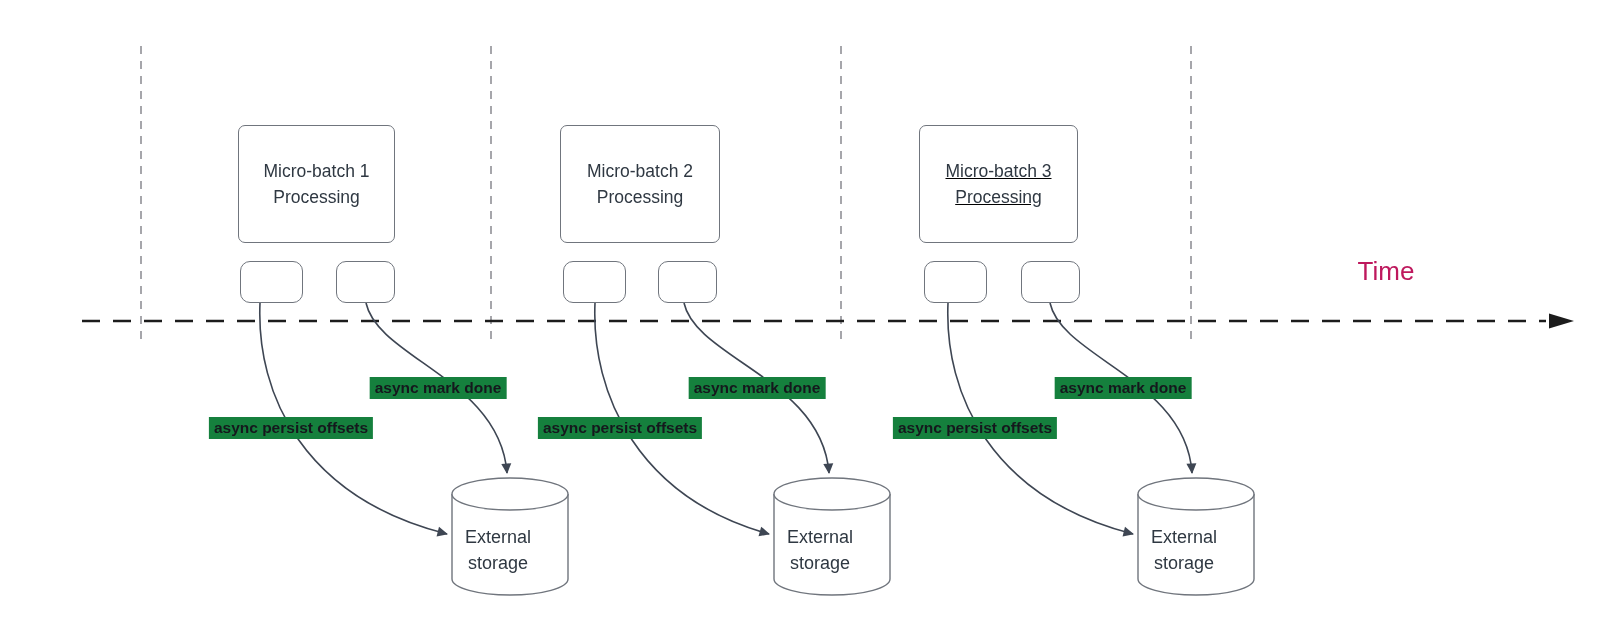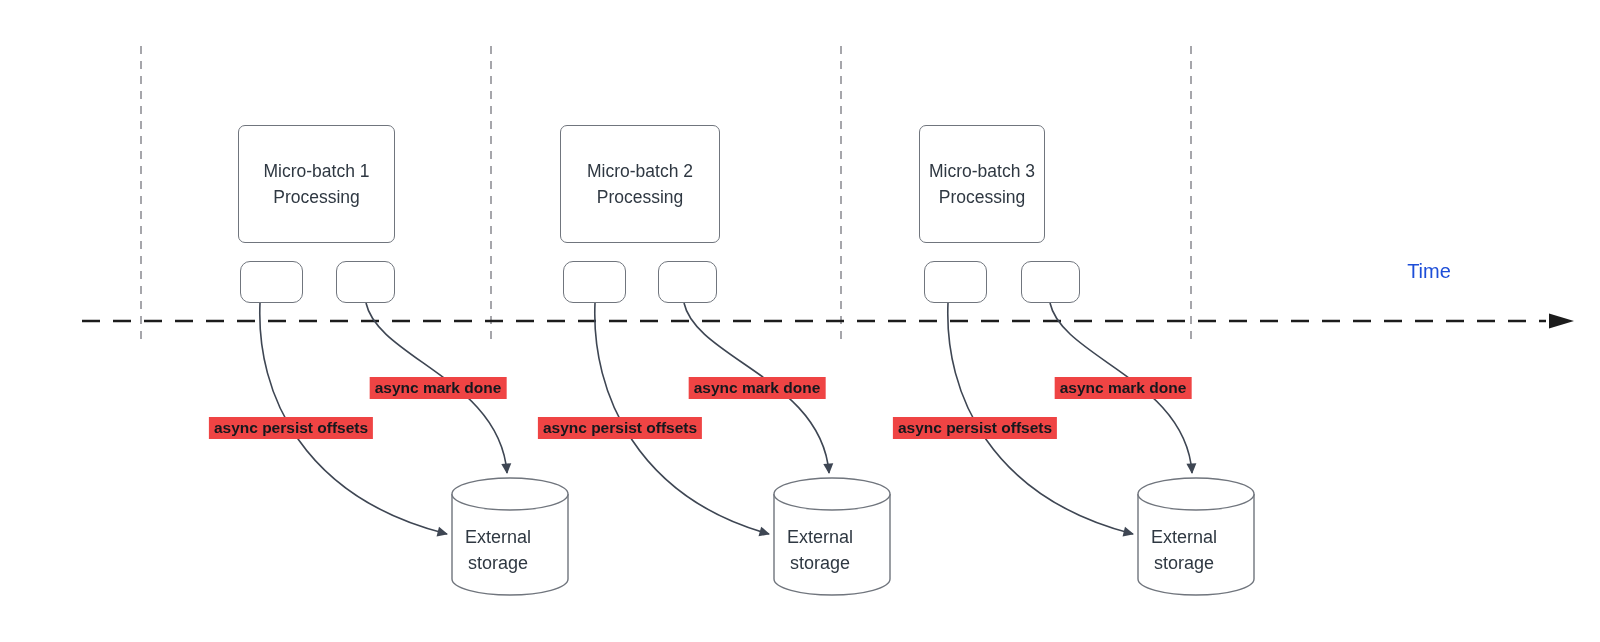--- a/index.html
+++ b/index.html
@@ -31,21 +31,21 @@
   .node.small { border-radius: 10px; }
   .node-label {
     text-align: center;
     font-size: 17.5px;
     line-height: 26px;
     color: #2f3842;
   }
   .edge-label {
     position: absolute;
     transform: translate(-50%, -50%);
-    background: #ef4444;
+    background: #15803d;
     padding: 2px 5px;
     font-size: 15.5px;
     font-weight: bold;
     color: #15181d;
     white-space: nowrap;
     z-index: 3;
   }
   .cylinder {
     position: absolute;
     width: 94px;
@@ -60,25 +60,24 @@
     align-items: center;
     justify-content: center;
     text-align: center;
     font-size: 18px;
     line-height: 26px;
     color: #2f3842;
   }
   .time-label {
     position: absolute;
     transform: translate(-50%, -50%);
-    font-size: 20px;
-    color: #1d4ed8;
+    font-size: 26px;
+    color: #be185d;
     z-index: 2;
     white-space: nowrap;
-    margin-left: 43px;
   }
 </style>
 </head>
 <body>
 
 <div class="canvas">
 
   <svg class="overlay" width="1600" height="642" viewBox="0 0 1600 642">
     <defs>
       <marker id="arrow" viewBox="0 0 12 12" refX="10.5" refY="6" markerWidth="14" markerHeight="12" orient="auto" markerUnits="userSpaceOnUse">
@@ -143,21 +142,21 @@
       <ellipse cx="59" cy="17" rx="58" ry="16" fill="#ffffff" stroke="#70757d" stroke-width="1.4"></ellipse>
     </svg>
     <div class="cyl-label">
       <div>
         <div>External</div>
         <div>storage</div>
       </div>
     </div>
   </div>
 
-  <div class="node main" style="left:919px; top:125px; width:126px; height:118px;">
+  <div class="node main" style="left:919px; top:125px; width:159px; height:118px;text-decoration:underline;">
     <div class="node-label">
       <div>Micro-batch 3</div>
       <div>Processing</div>
     </div>
   </div>
   <div class="node small" style="left:924px; top:261px; width:63px; height:42px;"></div>
   <div class="node small" style="left:1021px; top:261px; width:59px; height:42px;"></div>
   <div class="edge-label" style="left:975px; top:428px;">async persist offsets</div>
   <div class="edge-label" style="left:1123px; top:388px;">async mark done</div>
   <div class="cylinder" style="left:1137px; top:477px;">

